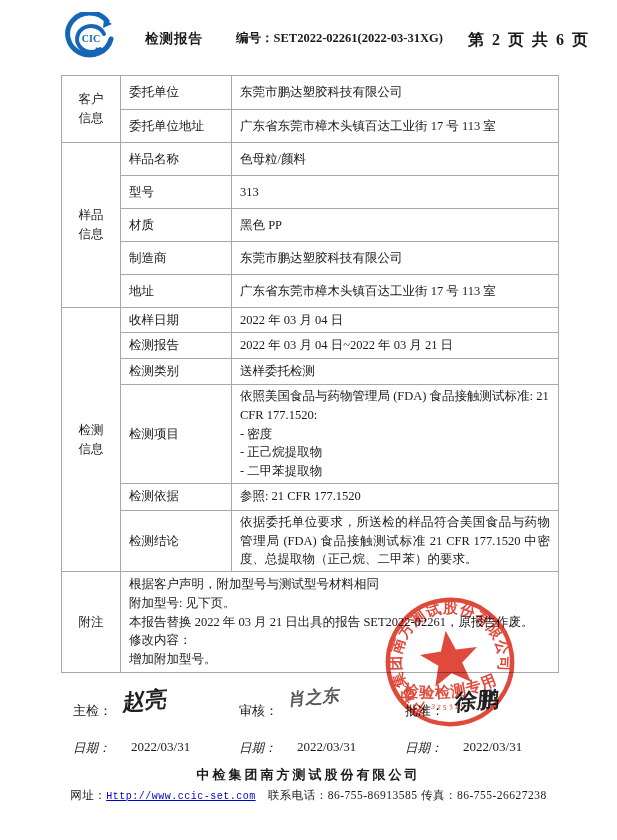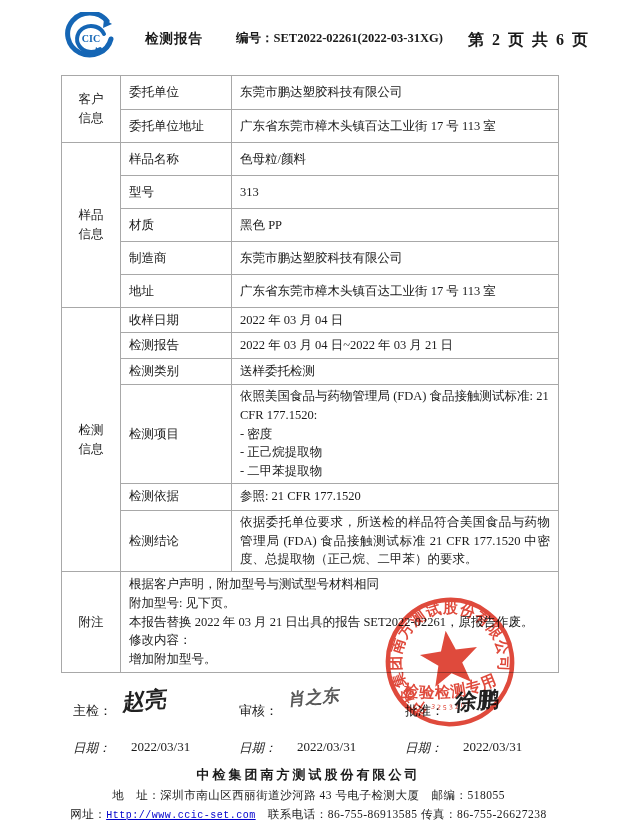--- a/index.html
+++ b/index.html
@@ -171,19 +171,18 @@
       <div class="sig-col">
         <div class="sig-role">批准：</div>
         <div class="sig-name">徐鹏</div>
         <div class="sig-date-label">日期：</div>
         <div class="sig-date">2022/03/31</div>
       </div>
     </div>
 
   <div class="footer">
     <div class="footer-company">中检集团南方测试股份有限公司</div>
-    <div class="footer-line">地　址：深圳市南山区西丽街道沙河路 43 号电子检测大厦　邮编：518055</div>
     <div class="footer-line">
       <span>网址：</span><span class="footer-link">Http://www.ccic-set.com</span><span>　联系电话：86-755-86913585  传真：86-755-26627238</span>
     </div>
   </div>
 
 </div>
 
 </body></html>

